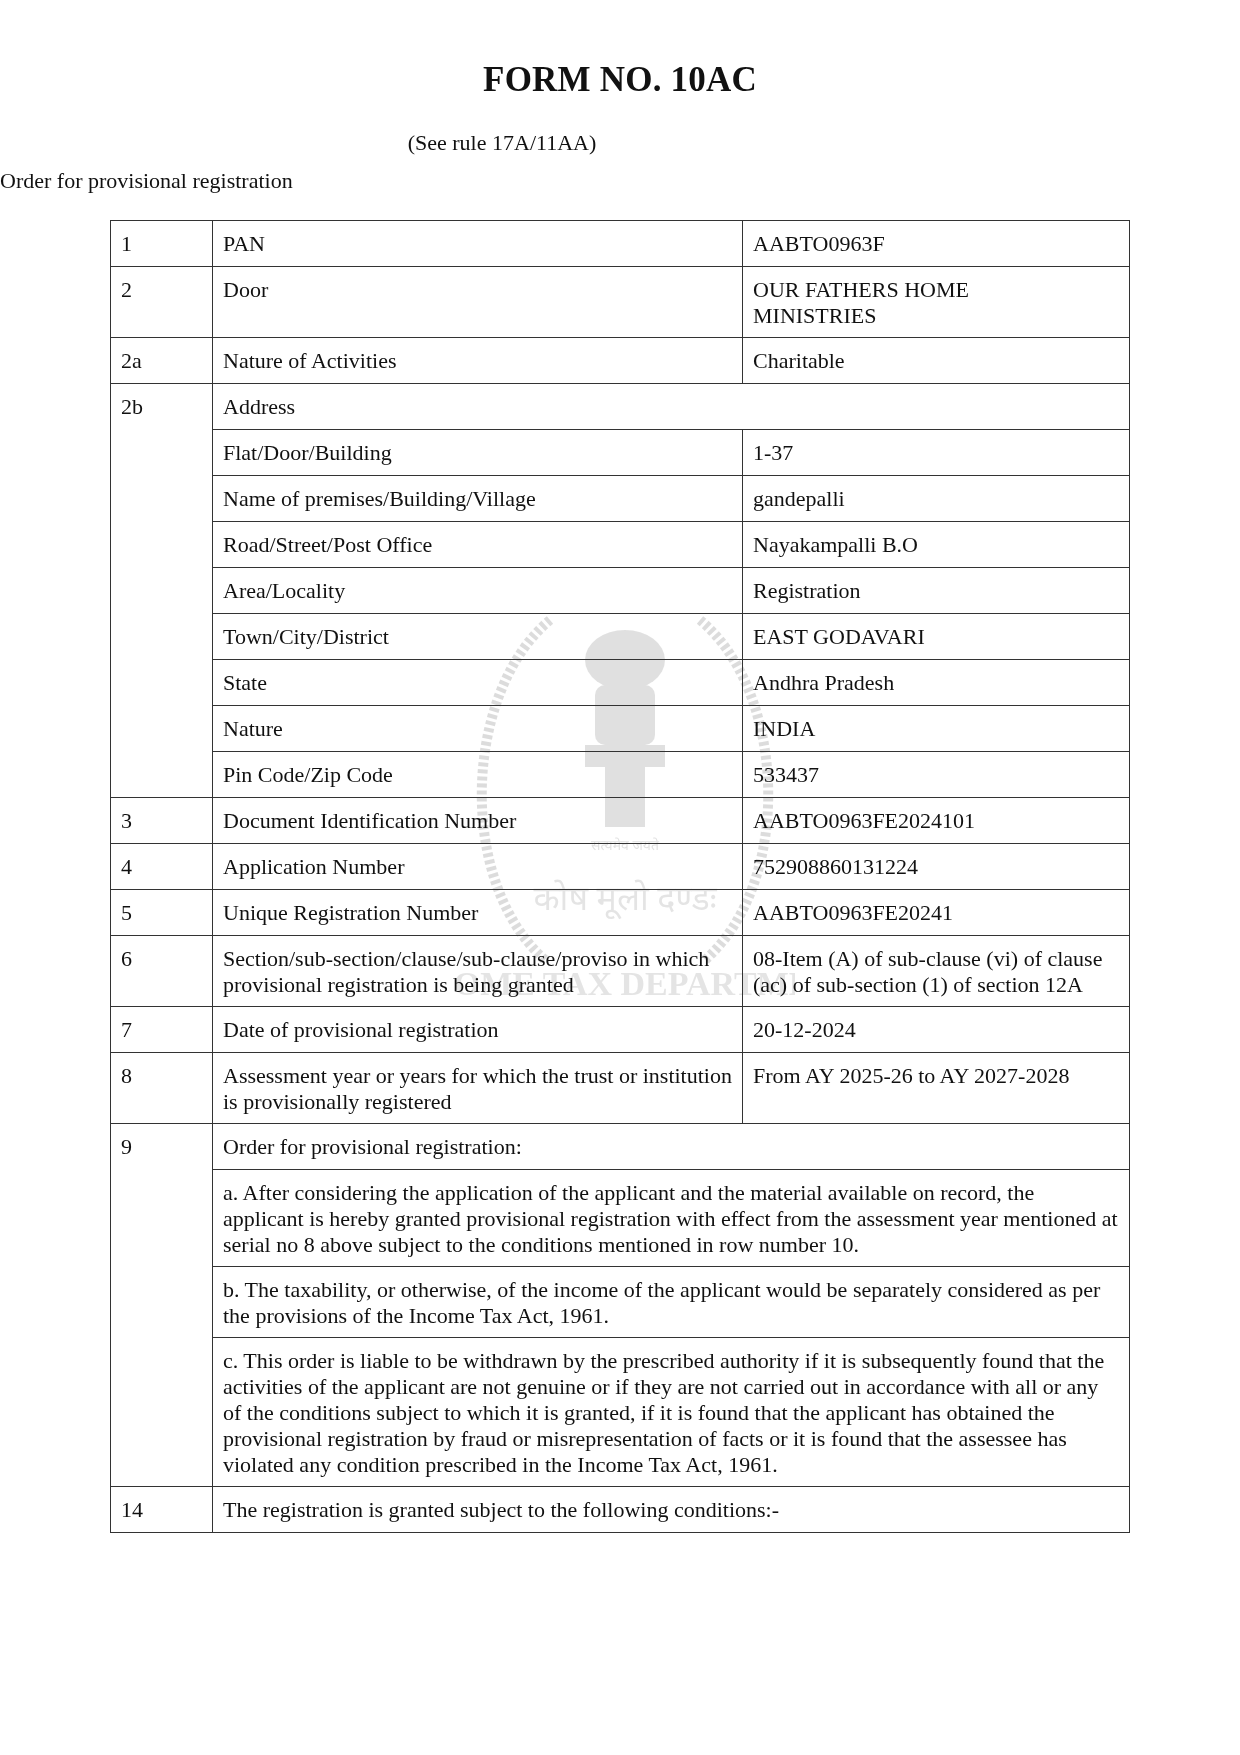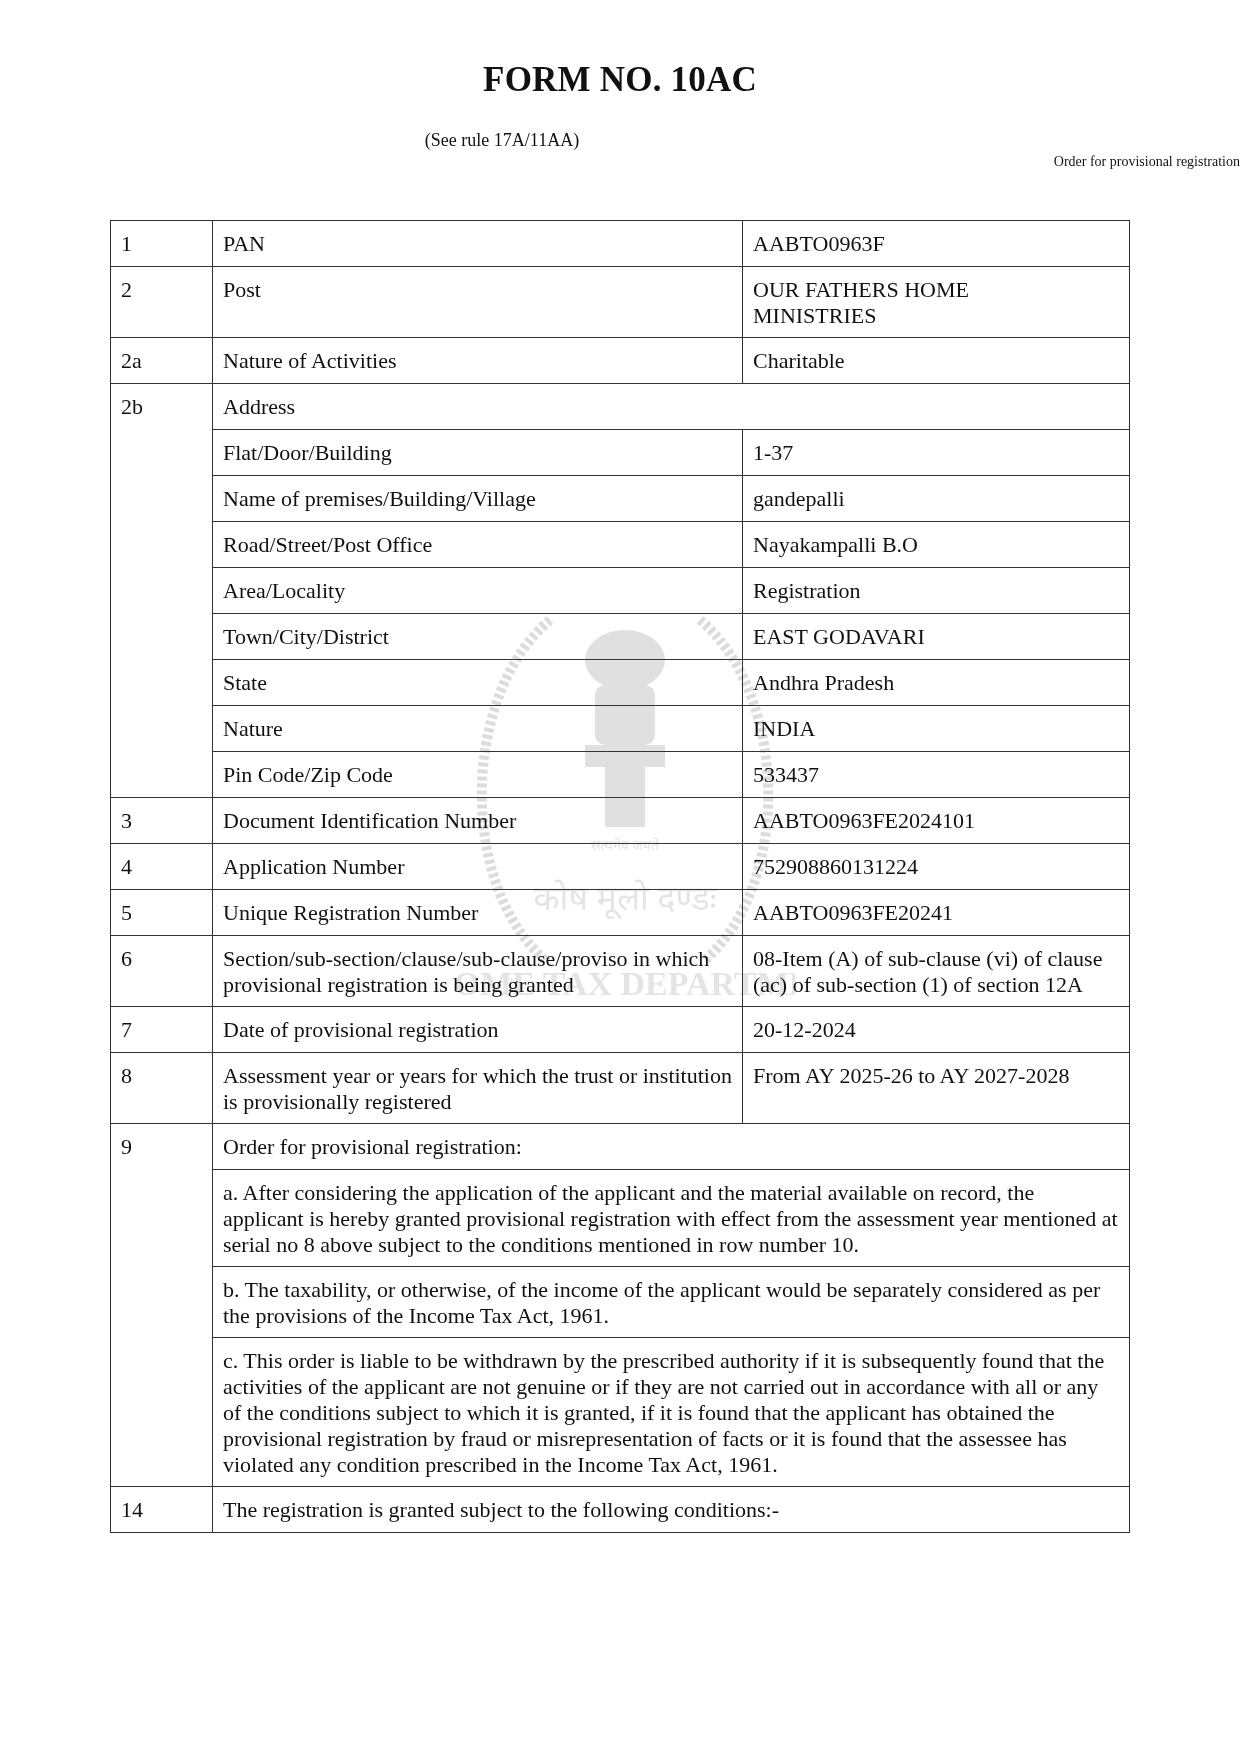--- a/index.html
+++ b/index.html
@@ -1,21 +1,21 @@
 <!DOCTYPE html>
 <html><head>
 <meta charset="utf-8">
 <style>
   html, body { margin: 0; padding: 0; background: #ffffff; }
   body { width: 1240px; height: 1755px; position: relative; overflow: hidden;
          font-family: "Liberation Serif", "DejaVu Serif", serif; color: #111; }
   .title { position: absolute; top: 46px; left: 0; width: 1240px; text-align: center;
            font-size: 35px; font-weight: bold; letter-spacing: 0.2px; margin-top: 14px; }
-  .subtitle { position: absolute; top: 130px; left: 0; width: 1004px; text-align: center; font-size: 18px; }
-  .subtitle2 { position: absolute; top: 154px; left: 0; width: 1240px; text-align: right; font-size: 14px; }
+  .subtitle { position: absolute; top: 130px; left: 0; width: 1004px; text-align: center; font-size: 22px; }
+  .subtitle2 { position: absolute; top: 168px; left: 0; width: 1240px; text-align: left; font-size: 22px; }
 
   .watermark { position: absolute; left: 455px; top: 600px; width: 340px; height: 440px; opacity: 0.22; pointer-events: none; }
 
   table.form { position: absolute; left: 110px; top: 220px; width: 1020px; border-collapse: collapse;
                font-size: 22px; line-height: 26px; }
   table.form td { border: 1.6px solid #333; vertical-align: top; padding: 10px 10px 8px 10px; }
   td.num { width: 81px; }
   td.label { width: 509px; }
   td.value { }
   tr.single td { height: 27px; }
@@ -45,21 +45,21 @@
 
 <table class="form">
   <tbody>
       <tr class="single">
     <td class="num">1</td>
     <td class="label">PAN</td>
     <td class="value">AABTO0963F</td>
   </tr>
   <tr>
     <td class="num">2</td>
-    <td class="label">Post</td>
+    <td class="label">Door</td>
     <td class="value" style="padding-right:50px">OUR FATHERS HOME MINISTRIES</td>
   </tr>
   <tr class="single">
     <td class="num">2a</td>
     <td class="label">Nature of Activities</td>
     <td class="value">Charitable</td>
   </tr>
   <tr class="single">
     <td class="num" rowspan="9">2b</td>
     <td colspan="2">Address</td>

